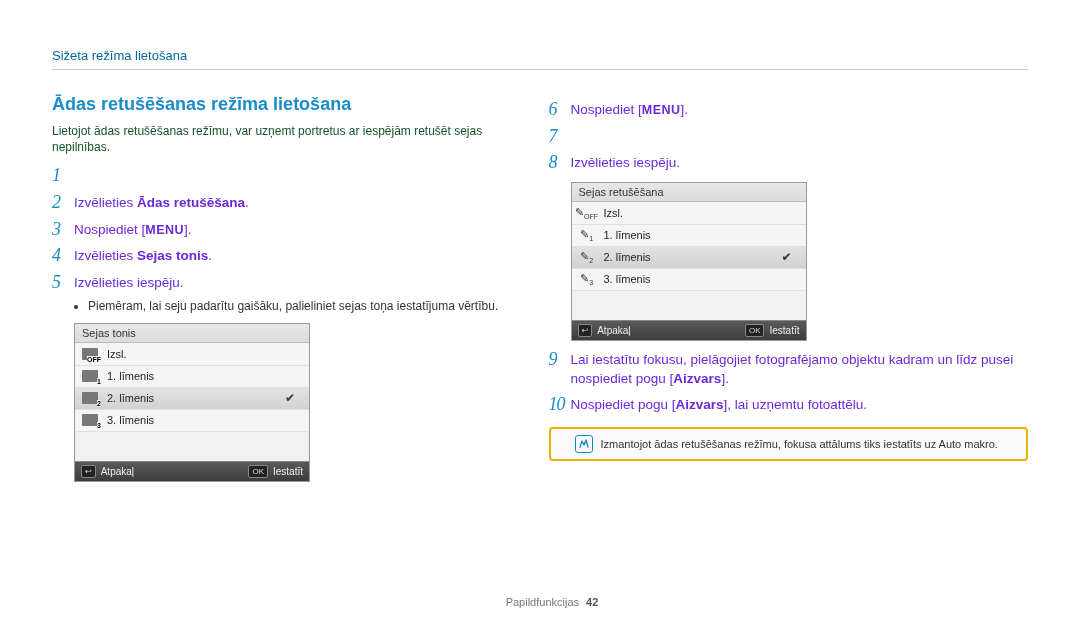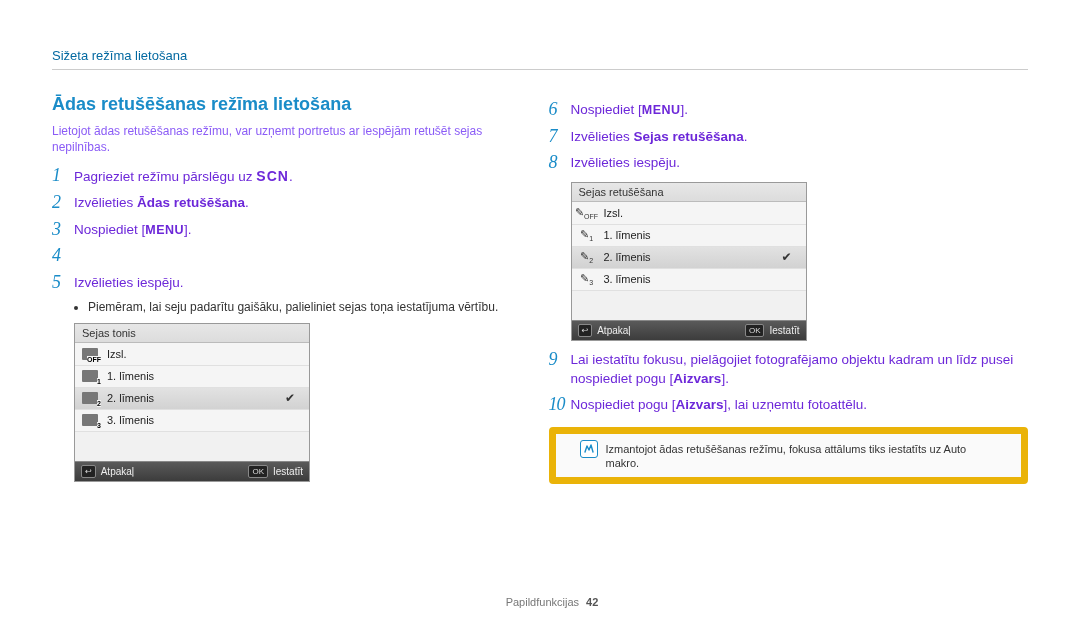--- a/index.html
+++ b/index.html
@@ -34,21 +34,21 @@
     min-width: 0;
   }
   .section-title {
     color: #1a8cc8;
     font-size: 18px;
     font-weight: bold;
     margin-bottom: 8px;
   }
   .intro {
     font-size: 12px;
-    color: #8b5cf6;
+    color: #14532d;
     line-height: 1.35;
     margin-bottom: 10px;
   }
   .steps {
     list-style: none;
     counter-reset: none;
   }
   .step {
     display: flex;
     align-items: flex-start;
@@ -158,21 +158,21 @@
     padding: 0 3px;
     font-size: 8px;
     line-height: 11px;
     color: #ddd;
   }
 
   .note-box {
     margin-top: 12px;
     display: flex;
     align-items: flex-start;
-    border: 7px solid #eab308;
+    border: 2px solid #eab308;
     border-radius: 4px;
     padding: 6px 24px;
     gap: 8px;
     background: #fafafa;
   }
   .note-icon {
     width: 18px;
     height: 18px;
     border: 1.5px solid #1a8cc8;
     border-radius: 3px;
@@ -221,38 +221,38 @@
 
   <div class="cols">
 
     <div class="col">
       <div class="section-title">Ādas retušēšanas režīma lietošana</div>
       <div class="intro">Lietojot ādas retušēšanas režīmu, var uzņemt portretus ar iespējām retušēt sejas nepilnības.</div>
 
       <ul class="steps">
         <li class="step">
           <span class="step-num">1</span>
-          <span class="step-body">
-            <span>Pagrieziet režīmu pārslēgu uz </span><span class="scn">SCN</span><span>.</span>
-          </span>
         </li>
         <li class="step">
           <span class="step-num">2</span>
           <span class="step-body">
             <span>Izvēlieties </span><b>Ādas retušēšana</b><span>.</span>
           </span>
         </li>
         <li class="step">
           <span class="step-num">3</span>
           <span class="step-body">
             <span>Nospiediet [</span><span class="menu-word">MENU</span><span>].</span>
           </span>
         </li>
         <li class="step">
           <span class="step-num">4</span>
+          <span class="step-body">
+            <span>Izvēlieties </span><b>Sejas tonis</b><span>.</span>
+          </span>
         </li>
         <li class="step">
           <span class="step-num">5</span>
           <span class="step-body">Izvēlieties iespēju.</span>
         </li>
       </ul>
       <ul class="substeps">
         <li>Piemēram, lai seju padarītu gaišāku, palieliniet sejas toņa iestatījuma vērtību.</li>
       </ul>
 
@@ -308,23 +308,20 @@
     <div class="col">
       <ul class="steps">
         <li class="step">
           <span class="step-num">6</span>
           <span class="step-body">
             <span>Nospiediet [</span><span class="menu-word">MENU</span><span>].</span>
           </span>
         </li>
         <li class="step">
           <span class="step-num">7</span>
-          <span class="step-body">
-            <span>Izvēlieties </span><b>Sejas retušēšana</b><span>.</span>
-          </span>
         </li>
         <li class="step">
           <span class="step-num">8</span>
           <span class="step-body">Izvēlieties iespēju.</span>
         </li>
       </ul>
 
       <div class="menu-panel">
         <div class="menu-title">Sejas retušēšana</div>
         <div class="menu-item first">

